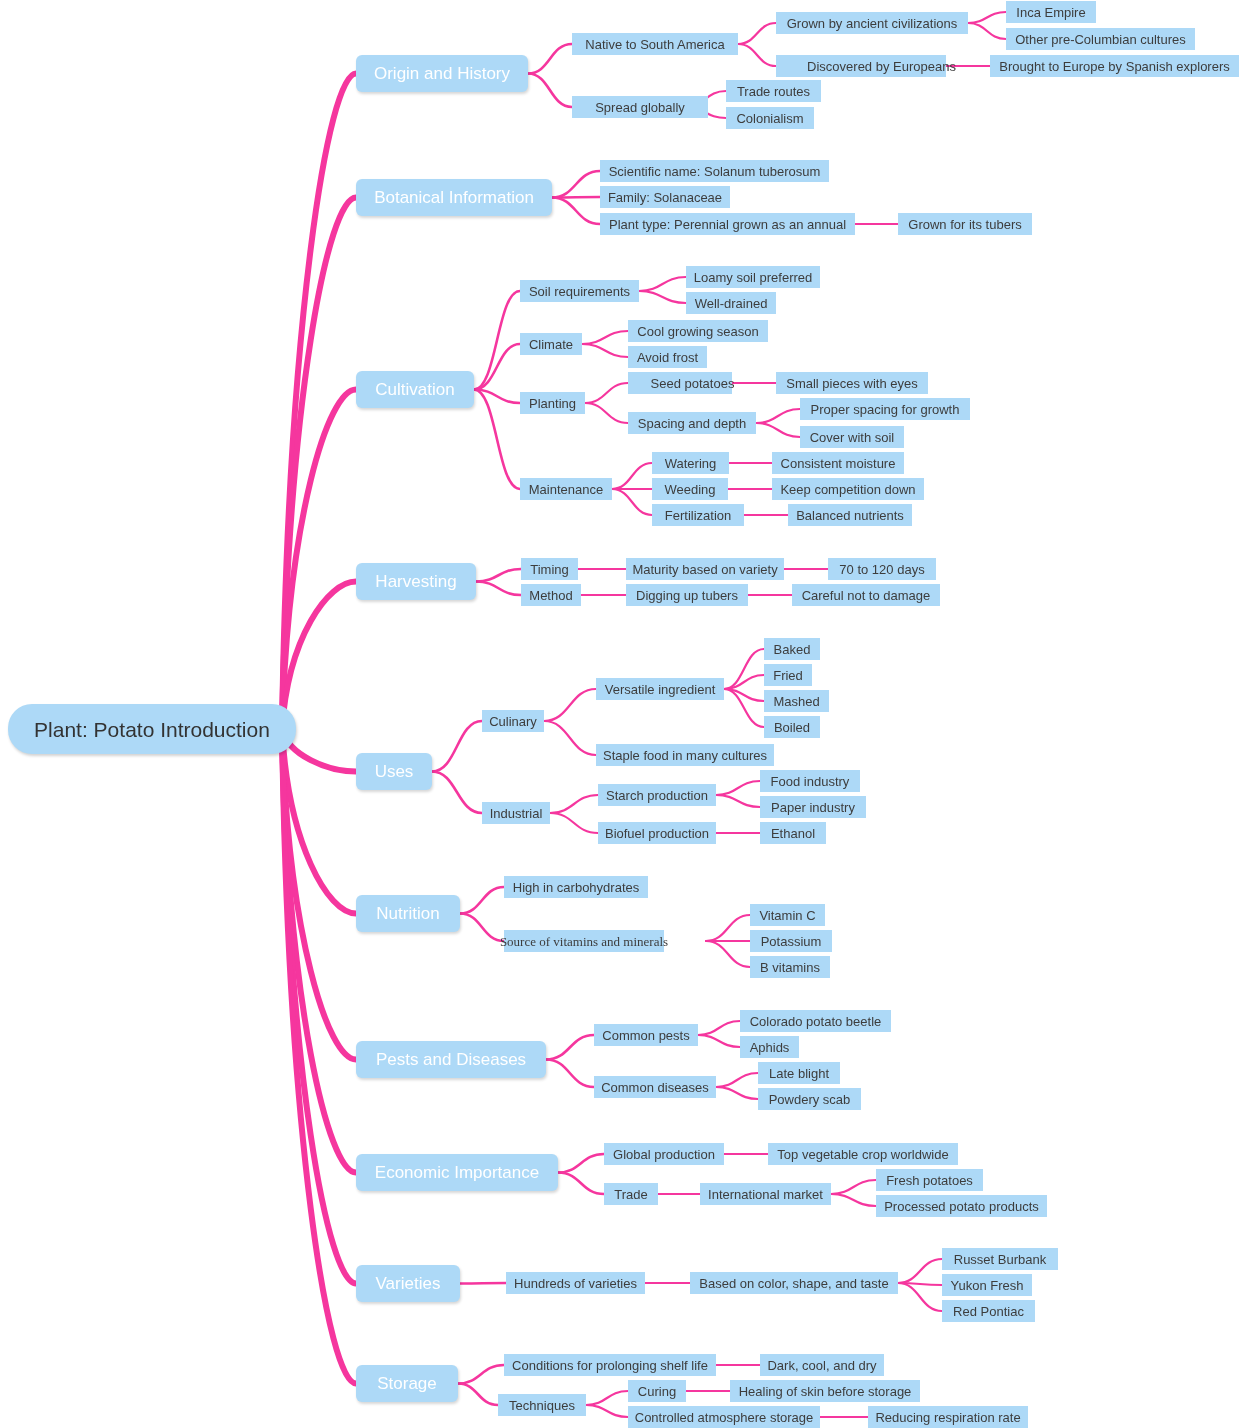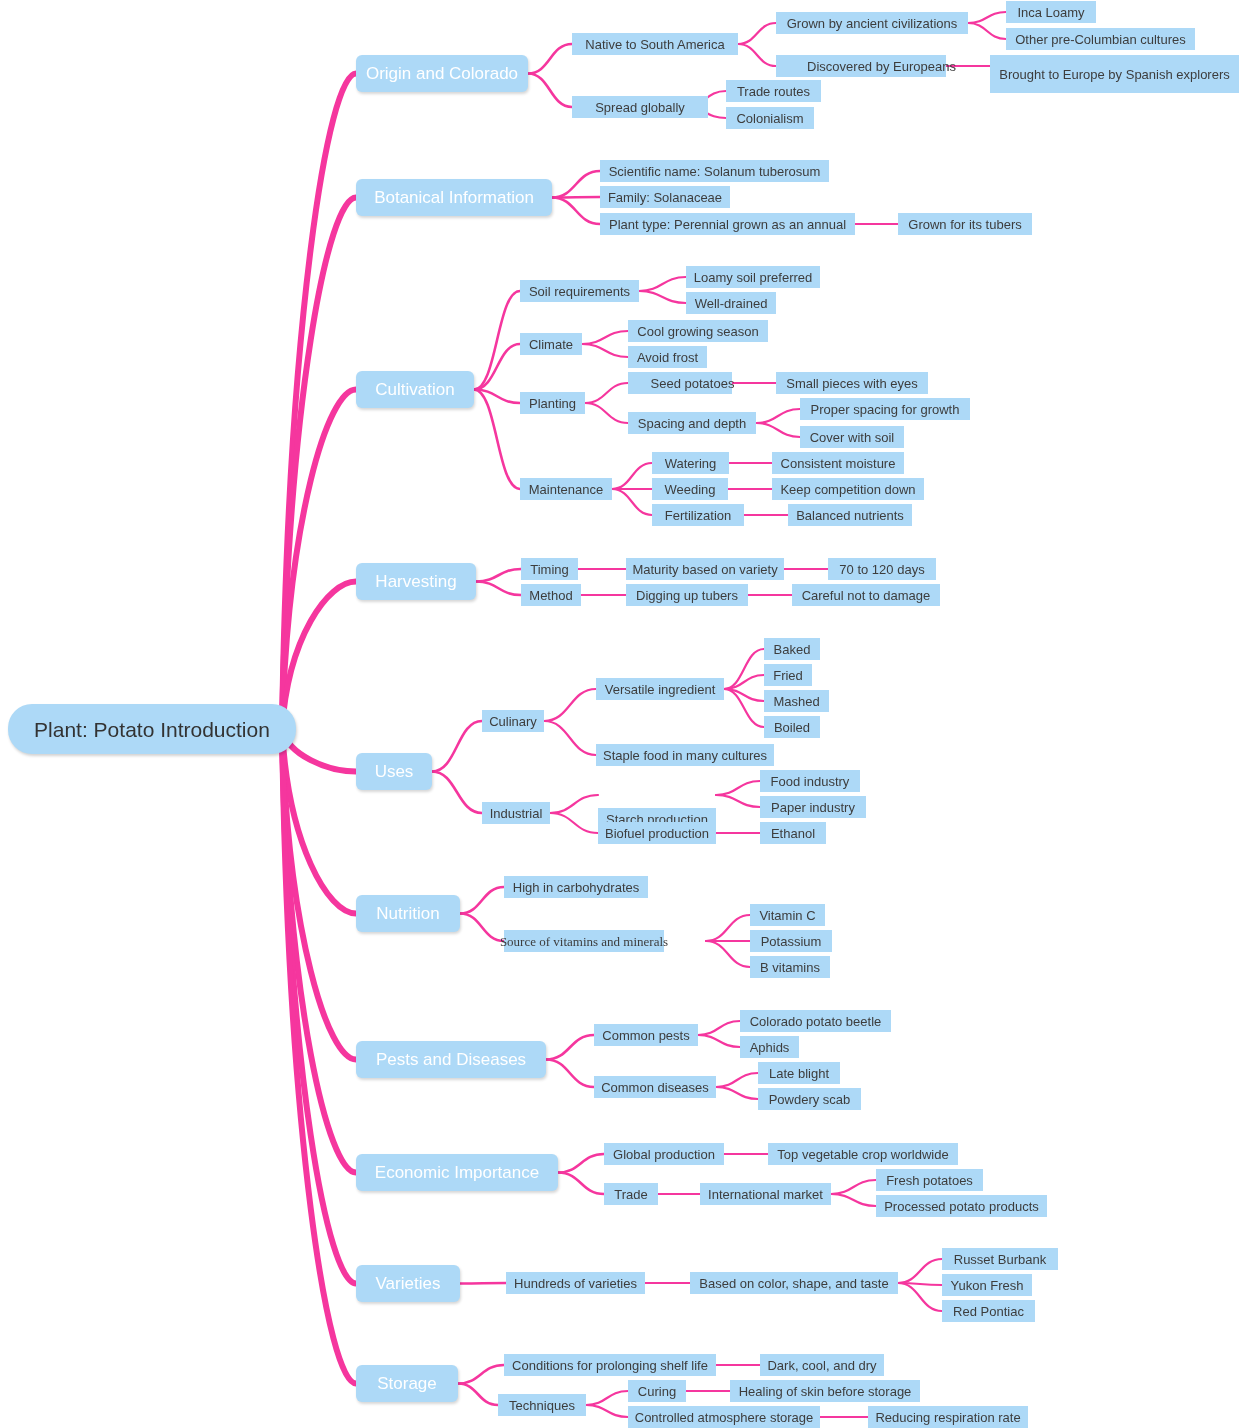--- a/index.html
+++ b/index.html
@@ -152,27 +152,27 @@
       <path d="M 458 1383.5 C 481 1383.5, 481 1365, 504 1365" fill="none" stroke="#F5369E" stroke-width="2.6" stroke-linecap="round"></path>
       <path d="M 716 1365 C 738 1365, 738 1365, 760 1365" fill="none" stroke="#F5369E" stroke-width="2.2" stroke-linecap="round"></path>
       <path d="M 458 1383.5 C 478 1383.5, 478 1405, 498 1405" fill="none" stroke="#F5369E" stroke-width="2.6" stroke-linecap="round"></path>
       <path d="M 586 1405 C 607 1405, 607 1391, 628 1391" fill="none" stroke="#F5369E" stroke-width="2.2" stroke-linecap="round"></path>
       <path d="M 686 1391 C 708 1391, 708 1391, 730 1391" fill="none" stroke="#F5369E" stroke-width="2.2" stroke-linecap="round"></path>
       <path d="M 586 1405 C 607 1405, 607 1417, 628 1417" fill="none" stroke="#F5369E" stroke-width="2.2" stroke-linecap="round"></path>
       <path d="M 820 1417 C 844 1417, 844 1417, 868 1417" fill="none" stroke="#F5369E" stroke-width="2.2" stroke-linecap="round"></path>
     </svg>
   <div id="node-layer">
       <div class="node node-root" style="left: 8px; top: 704px; width: 288px; height: 50px;">Plant: Potato Introduction</div>
-      <div class="node node-l1" style="left: 356px; top: 55px; width: 172px; height: 37px;">Origin and Colorado</div>
+      <div class="node node-l1" style="left: 356px; top: 55px; width: 172px; height: 37px;">Origin and History</div>
       <div class="node node-leaf" style="left: 572px; top: 33px; width: 166px; height: 22px;">Native to South America</div>
       <div class="node node-leaf" style="left: 776px; top: 12px; width: 192px; height: 22px;">Grown by ancient civilizations</div>
-      <div class="node node-leaf" style="left: 1006px; top: 1px; width: 90px; height: 22px;">Inca Loamy</div>
+      <div class="node node-leaf" style="left: 1006px; top: 1px; width: 90px; height: 22px;">Inca Empire</div>
       <div class="node node-leaf" style="left: 1006px; top: 28px; width: 189px; height: 22px;">Other pre-Columbian cultures</div>
       <div class="node node-leaf" style="left: 776px; top: 55px; width: 170px; height: 22px; padding-left: 48px;">Discovered by Europeans</div>
-      <div class="node node-leaf" style="left: 990px; top: 55px; width: 249px; height: 38px;">Brought to Europe by Spanish explorers</div>
+      <div class="node node-leaf" style="left: 990px; top: 55px; width: 249px; height: 22px;">Brought to Europe by Spanish explorers</div>
       <div class="node node-leaf" style="left: 572px; top: 96px; width: 136px; height: 22px;">Spread globally</div>
       <div class="node node-leaf" style="left: 726px; top: 80px; width: 95px; height: 22px;">Trade routes</div>
       <div class="node node-leaf" style="left: 726px; top: 107px; width: 88px; height: 22px;">Colonialism</div>
       <div class="node node-l1" style="left: 356px; top: 179px; width: 196px; height: 37px;">Botanical Information</div>
       <div class="node node-leaf" style="left: 600px; top: 160px; width: 229px; height: 22px;">Scientific name: Solanum tuberosum</div>
       <div class="node node-leaf" style="left: 600px; top: 186px; width: 130px; height: 22px;">Family: Solanaceae</div>
       <div class="node node-leaf" style="left: 600px; top: 213px; width: 255px; height: 22px;">Plant type: Perennial grown as an annual</div>
       <div class="node node-leaf" style="left: 898px; top: 213px; width: 134px; height: 22px;">Grown for its tubers</div>
       <div class="node node-l1" style="left: 356px; top: 371px; width: 118px; height: 37px;">Cultivation</div>
       <div class="node node-leaf" style="left: 520px; top: 280px; width: 119px; height: 22px;">Soil requirements</div>
@@ -203,21 +203,21 @@
       <div class="node node-leaf" style="left: 792px; top: 584px; width: 148px; height: 22px;">Careful not to damage</div>
       <div class="node node-l1" style="left: 356px; top: 753px; width: 76px; height: 37px;">Uses</div>
       <div class="node node-leaf" style="left: 482px; top: 710px; width: 62px; height: 22px;">Culinary</div>
       <div class="node node-leaf" style="left: 596px; top: 678px; width: 128px; height: 22px;">Versatile ingredient</div>
       <div class="node node-leaf" style="left: 764px; top: 638px; width: 56px; height: 22px;">Baked</div>
       <div class="node node-leaf" style="left: 764px; top: 664px; width: 48px; height: 22px;">Fried</div>
       <div class="node node-leaf" style="left: 764px; top: 690px; width: 65px; height: 22px;">Mashed</div>
       <div class="node node-leaf" style="left: 764px; top: 716px; width: 56px; height: 22px;">Boiled</div>
       <div class="node node-leaf" style="left: 596px; top: 744px; width: 178px; height: 22px;">Staple food in many cultures</div>
       <div class="node node-leaf" style="left: 482px; top: 802px; width: 68px; height: 22px;">Industrial</div>
-      <div class="node node-leaf" style="left: 598px; top: 784px; width: 118px; height: 22px; margin-top: 24px;">Starch production</div>
+      <div class="node node-leaf" style="left: 598px; top: 784px; width: 118px; height: 22px;">Starch production</div>
       <div class="node node-leaf" style="left: 760px; top: 770px; width: 100px; height: 22px;">Food industry</div>
       <div class="node node-leaf" style="left: 760px; top: 796px; width: 106px; height: 22px;">Paper industry</div>
       <div class="node node-leaf" style="left: 598px; top: 822px; width: 118px; height: 22px;">Biofuel production</div>
       <div class="node node-leaf" style="left: 760px; top: 822px; width: 66px; height: 22px;">Ethanol</div>
       <div class="node node-l1" style="left: 356px; top: 895px; width: 104px; height: 37px;">Nutrition</div>
       <div class="node node-leaf" style="left: 504px; top: 876px; width: 144px; height: 22px;">High in carbohydrates</div>
       <div class="node node-leaf" style="left: 504px; top: 930px; width: 160px; height: 22px; font-family: Liberation Serif, serif;">Source of vitamins and minerals</div>
       <div class="node node-leaf" style="left: 750px; top: 904px; width: 75px; height: 22px;">Vitamin C</div>
       <div class="node node-leaf" style="left: 750px; top: 930px; width: 82px; height: 22px;">Potassium</div>
       <div class="node node-leaf" style="left: 750px; top: 956px; width: 80px; height: 22px;">B vitamins</div>

